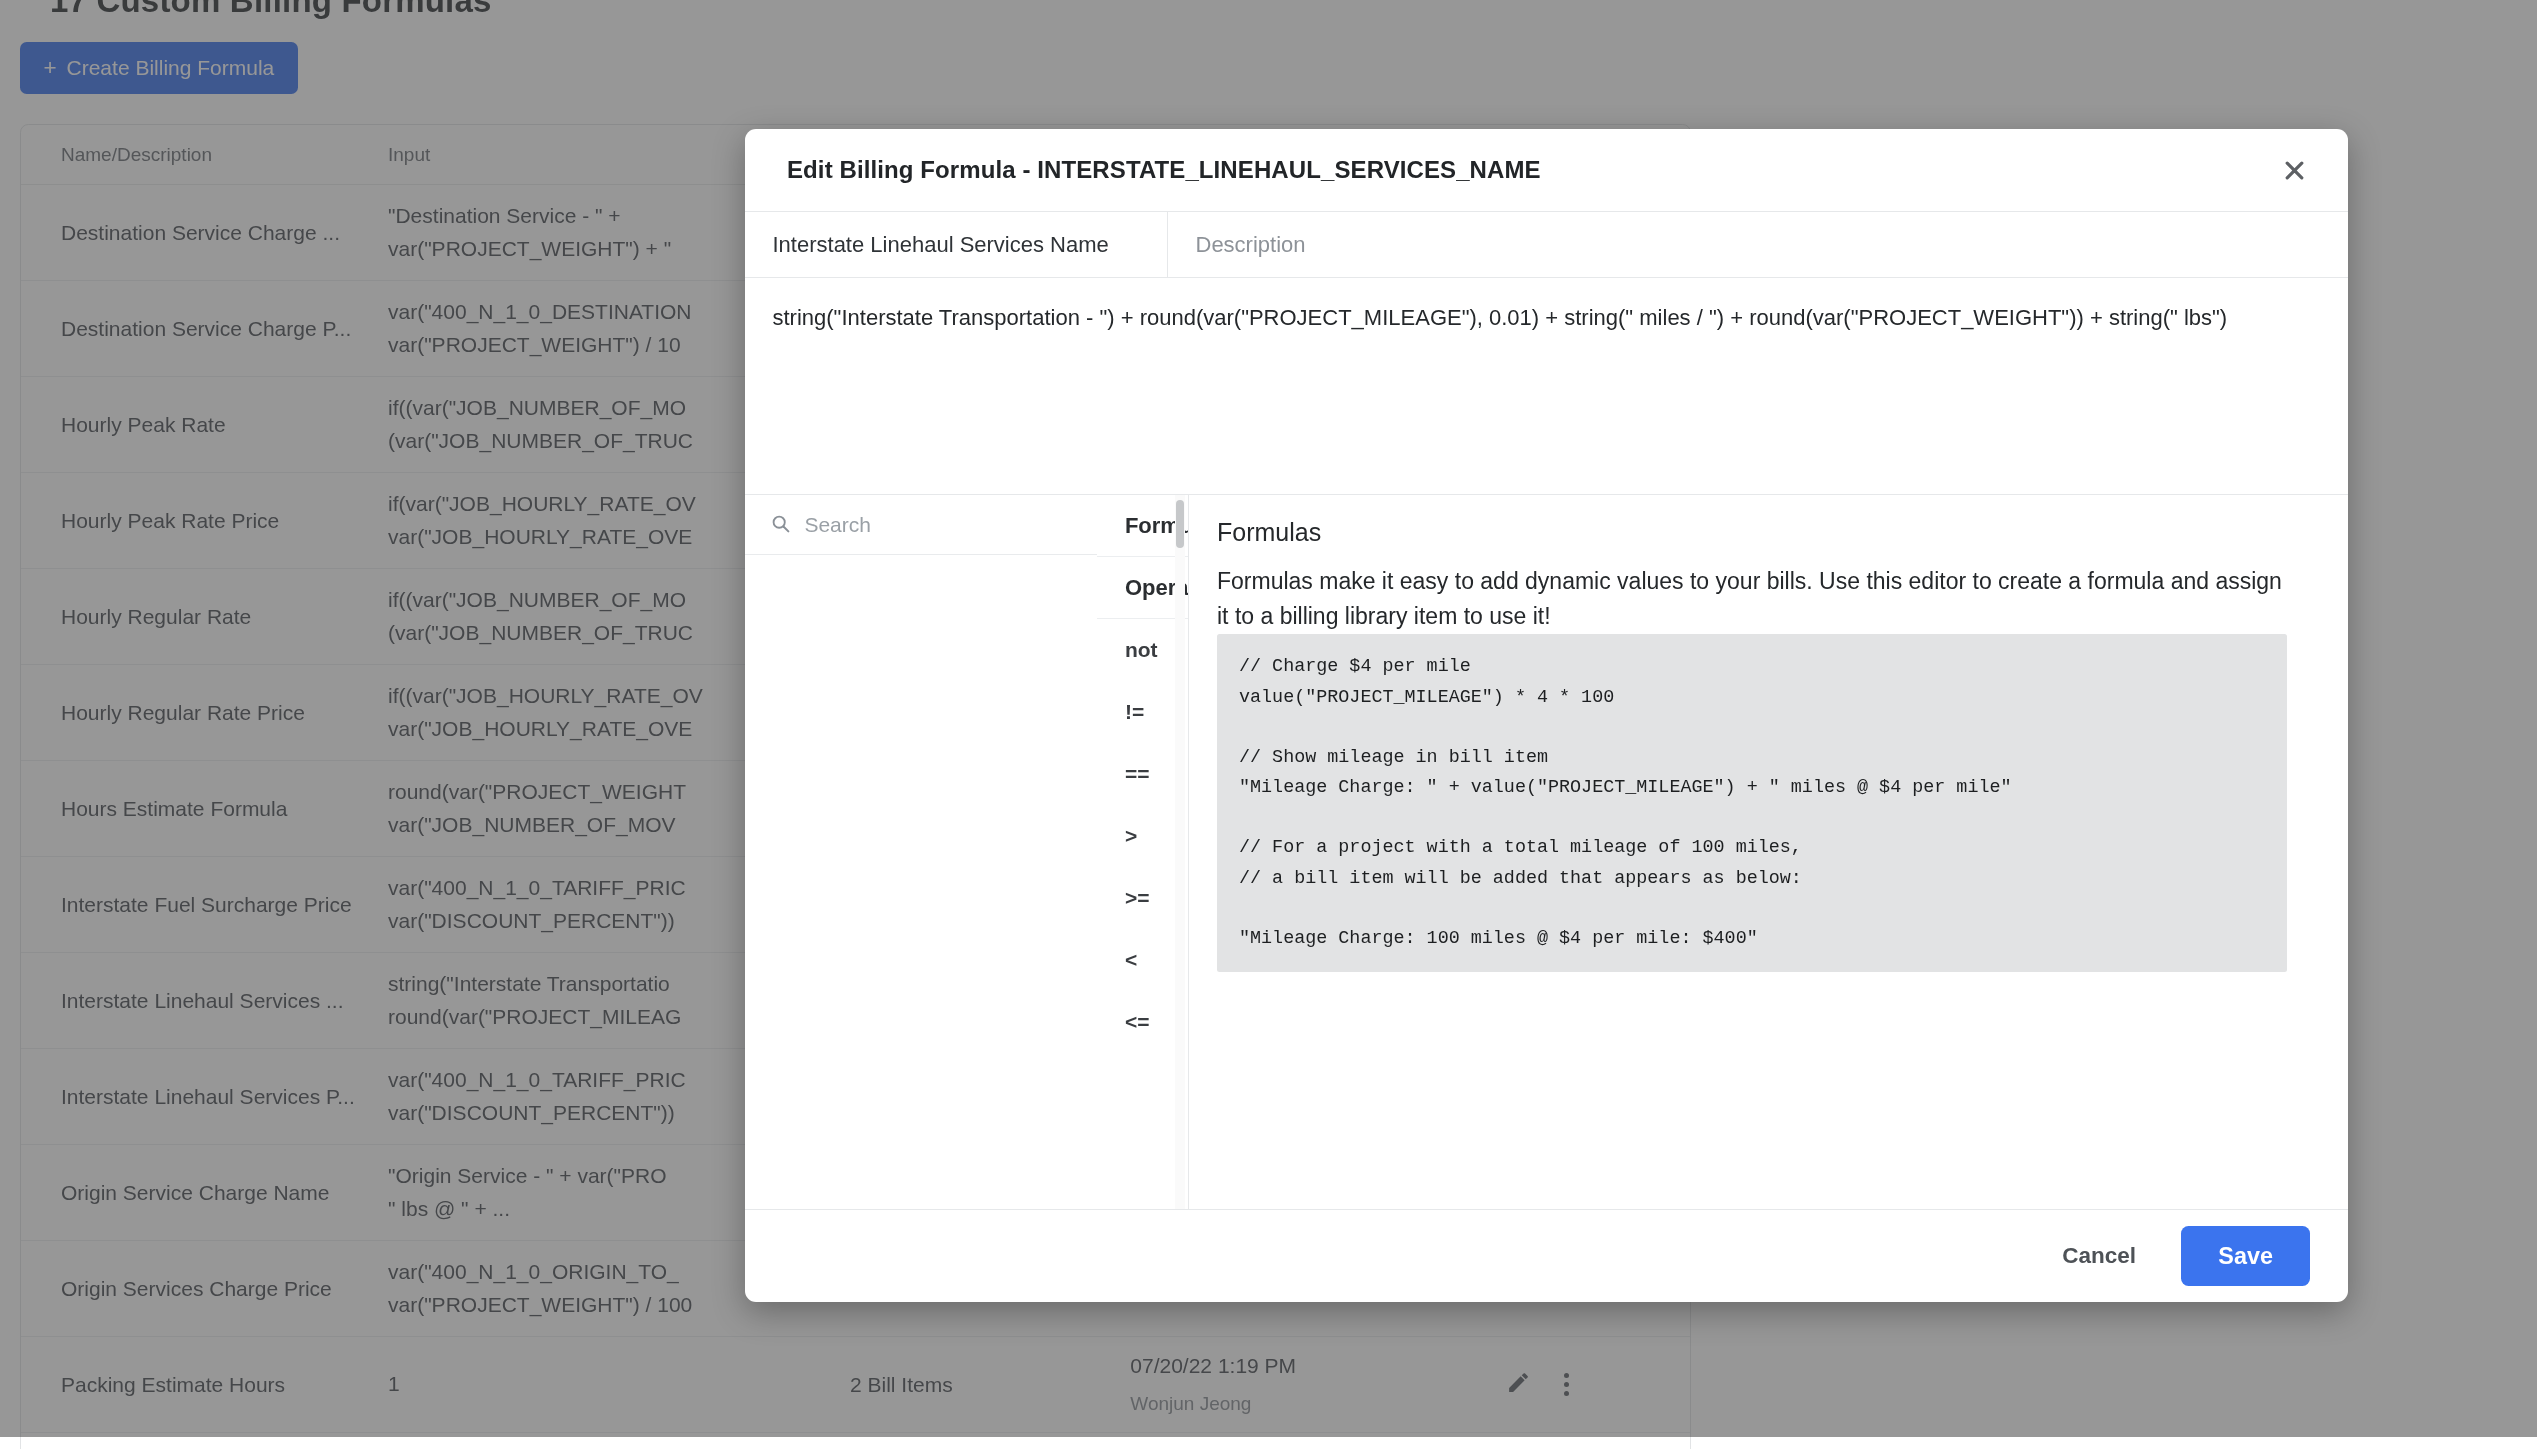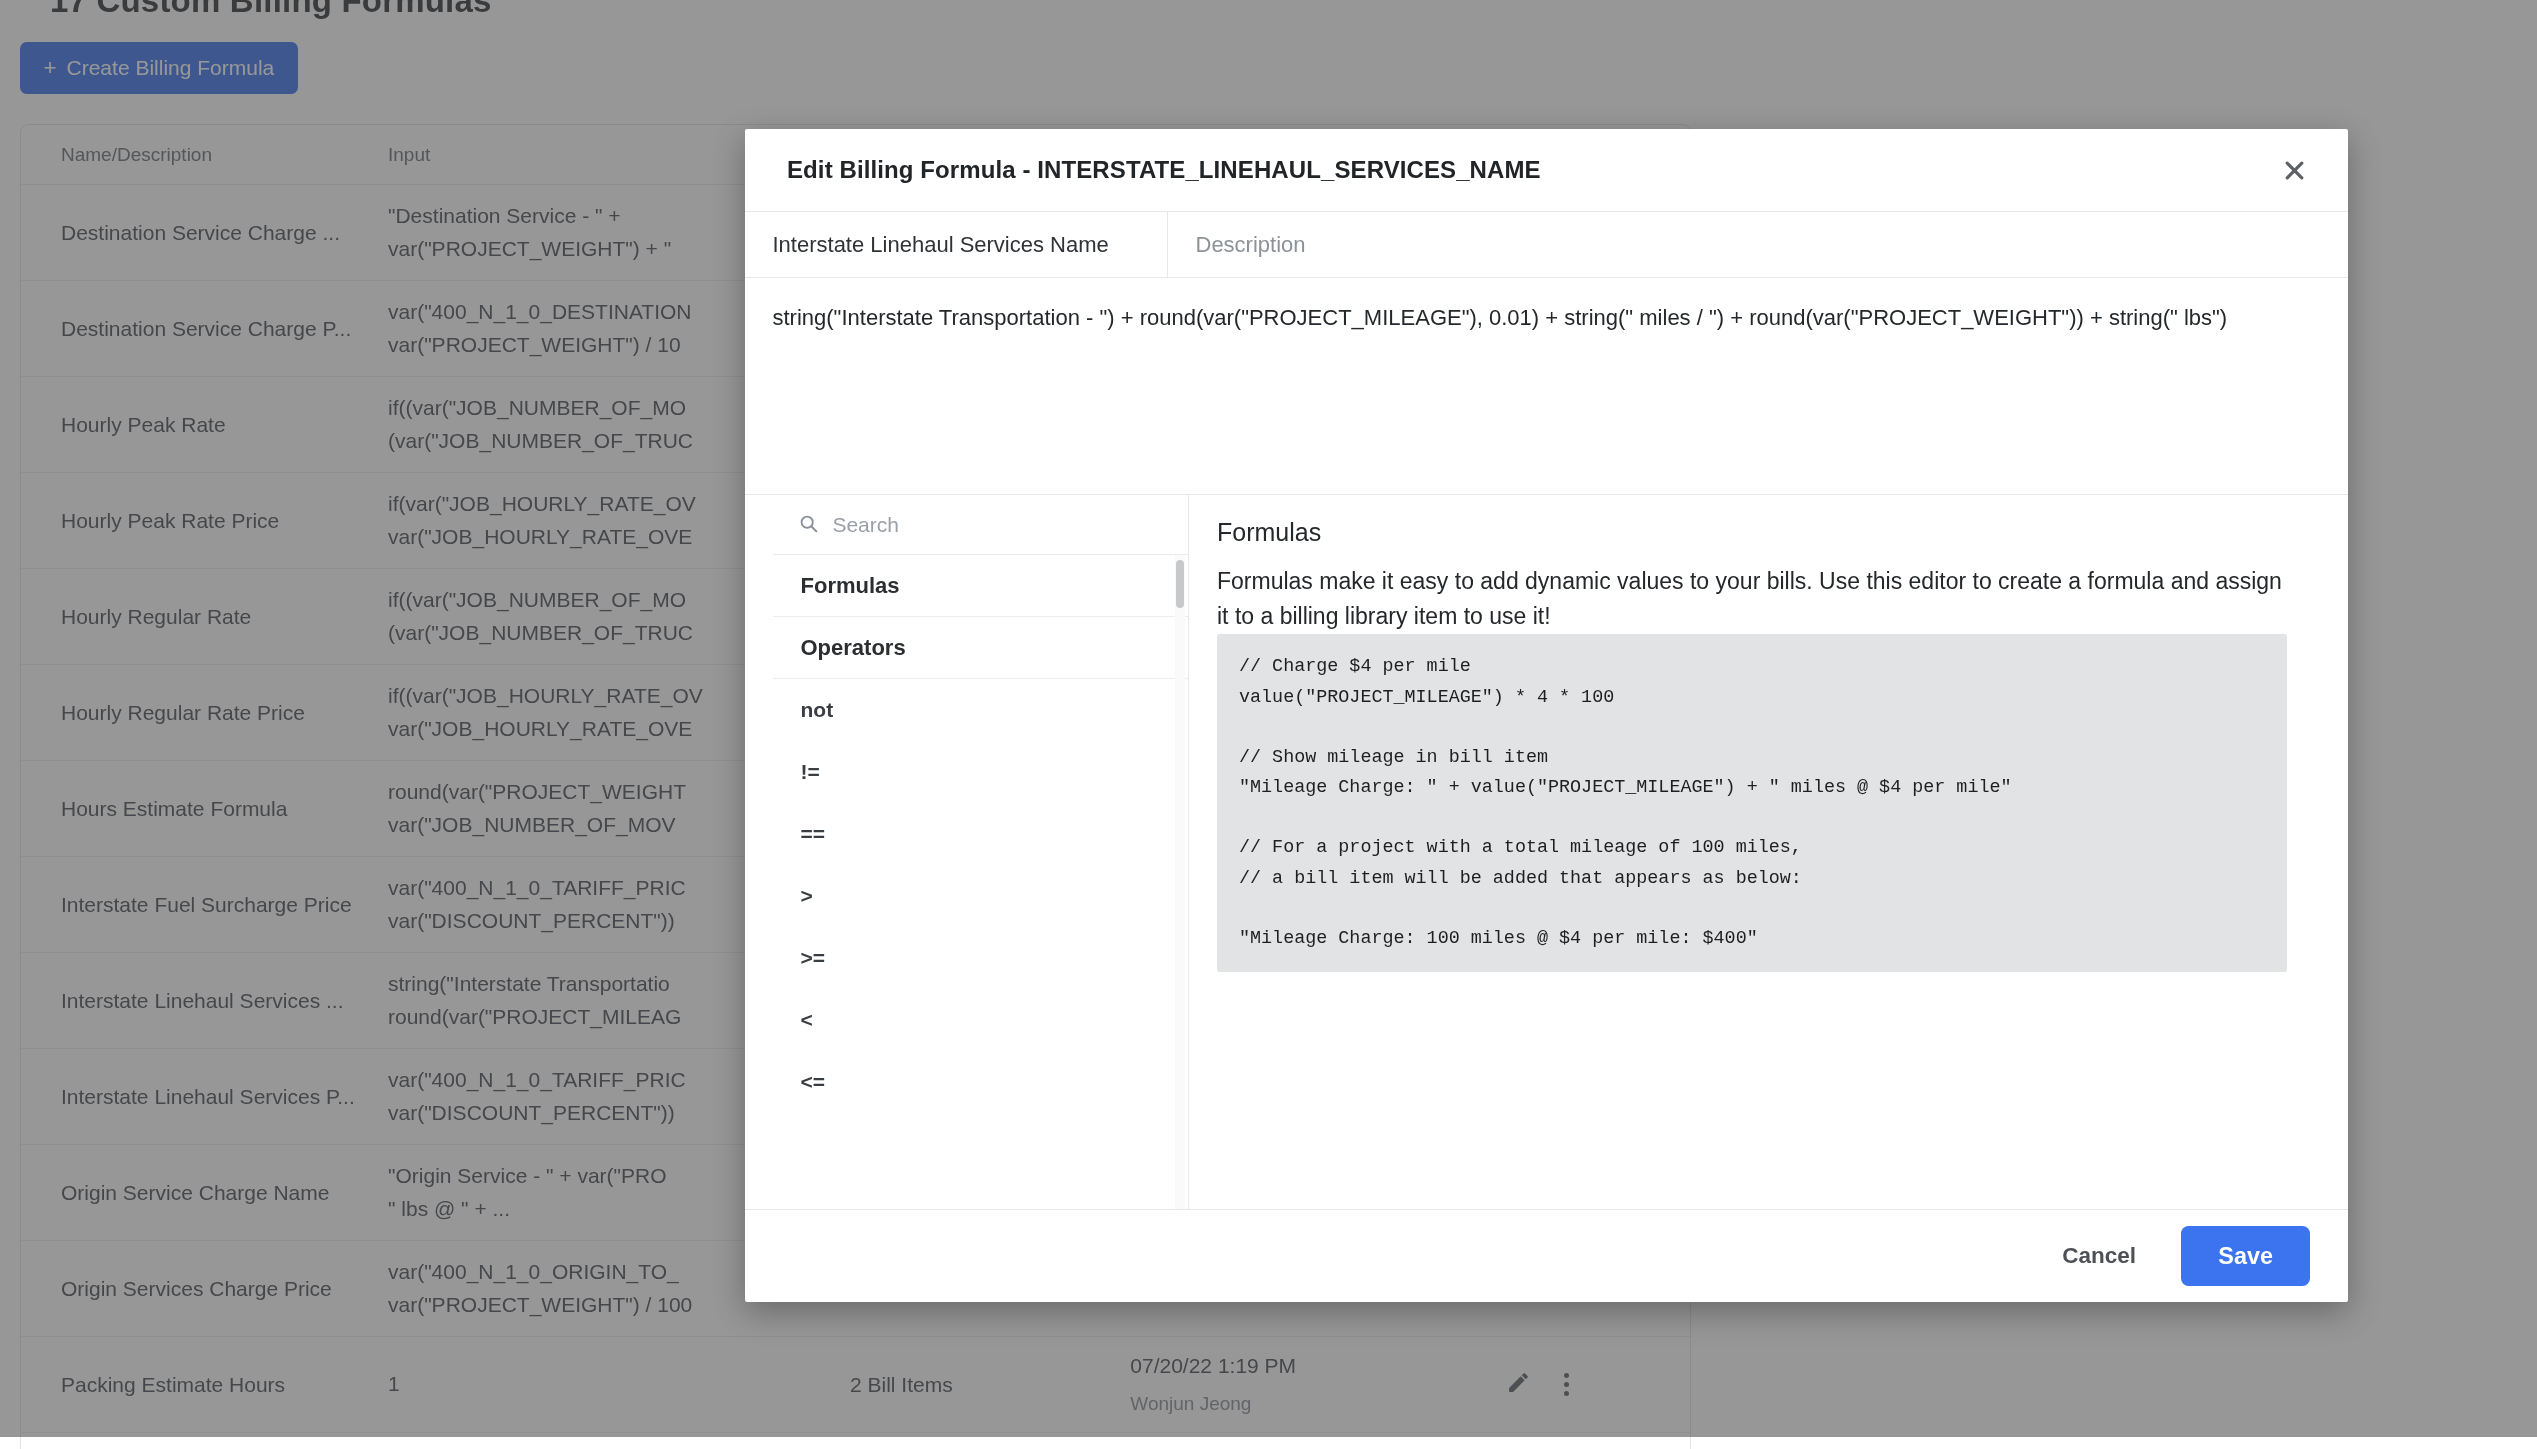--- a/index.html
+++ b/index.html
@@ -70,21 +70,21 @@
     position: absolute; inset: 0;
     background: rgba(66,66,66,0.55);
   }
 
   
   #modal {
     position: absolute;
     left: 745px; top: 129px;
     width: 1603px; height: 1173px;
     background: #fff;
-    border-radius: 2px;
+    border-radius: 11px;
     box-shadow: 0 10px 33px rgba(0,0,0,.30);
     display: flex; flex-direction: column;
     overflow: hidden;
   }
 
   .modal-head {
     height: 82px; flex: 0 0 82px;
     display: flex; align-items: center;
     padding: 0 35px 0 42px;
     position: relative;
@@ -121,21 +121,21 @@
     border-bottom: 0.8px solid #e6e8ea;
     overflow: hidden; cursor: text;
   }
 
   .body-split { flex: 1; display: flex; min-height: 0; }
 
   
   .browser {
     width: 444px; flex: 0 0 444px;
     border-right: 0.8px solid #e6e8ea;
-    display: flex; flex-direction: column; min-height: 0; padding-left: 28px;
+    display: flex; flex-direction: row; min-height: 0;
   }
   .search-row {
     height: 60px; flex: 0 0 60px;
     display: flex; align-items: center; gap: 13.4px;
     padding: 0 22px 0 25px;
     border-bottom: 0.8px solid #e9ebed;
   }
   .search-input {
     border: none; outline: none; flex: 1;
     font-size: 21px; color: #2f3337;

